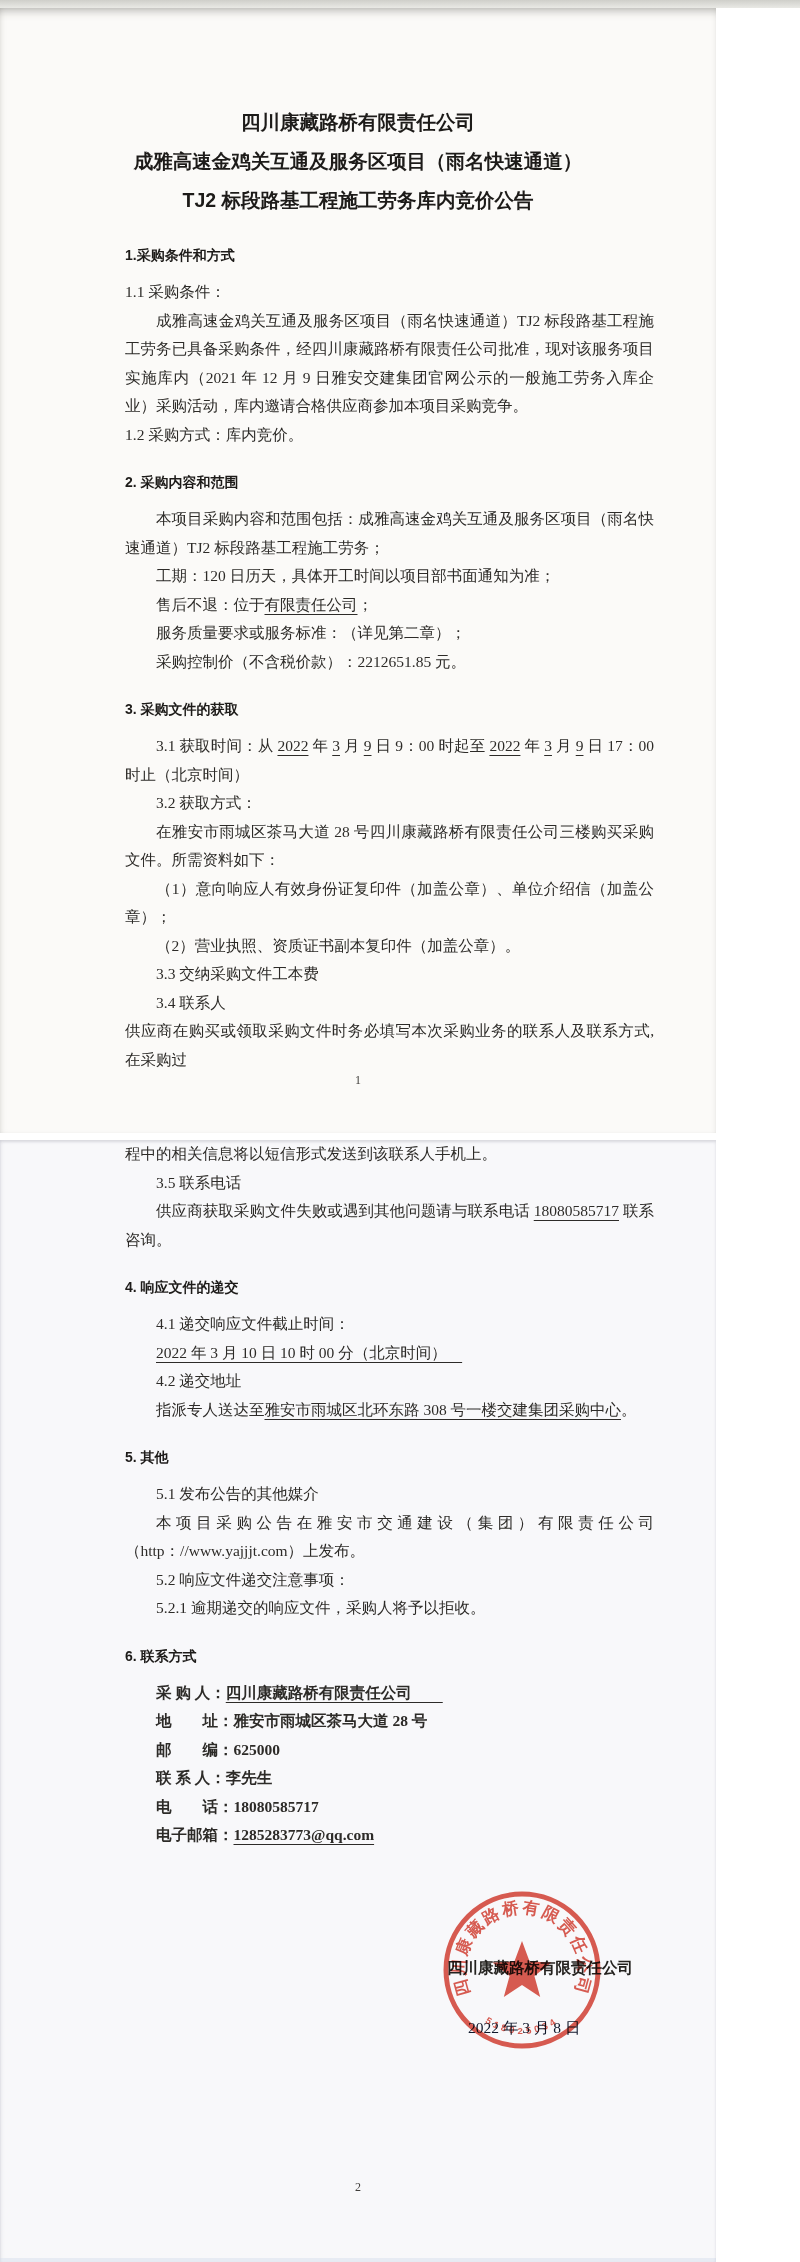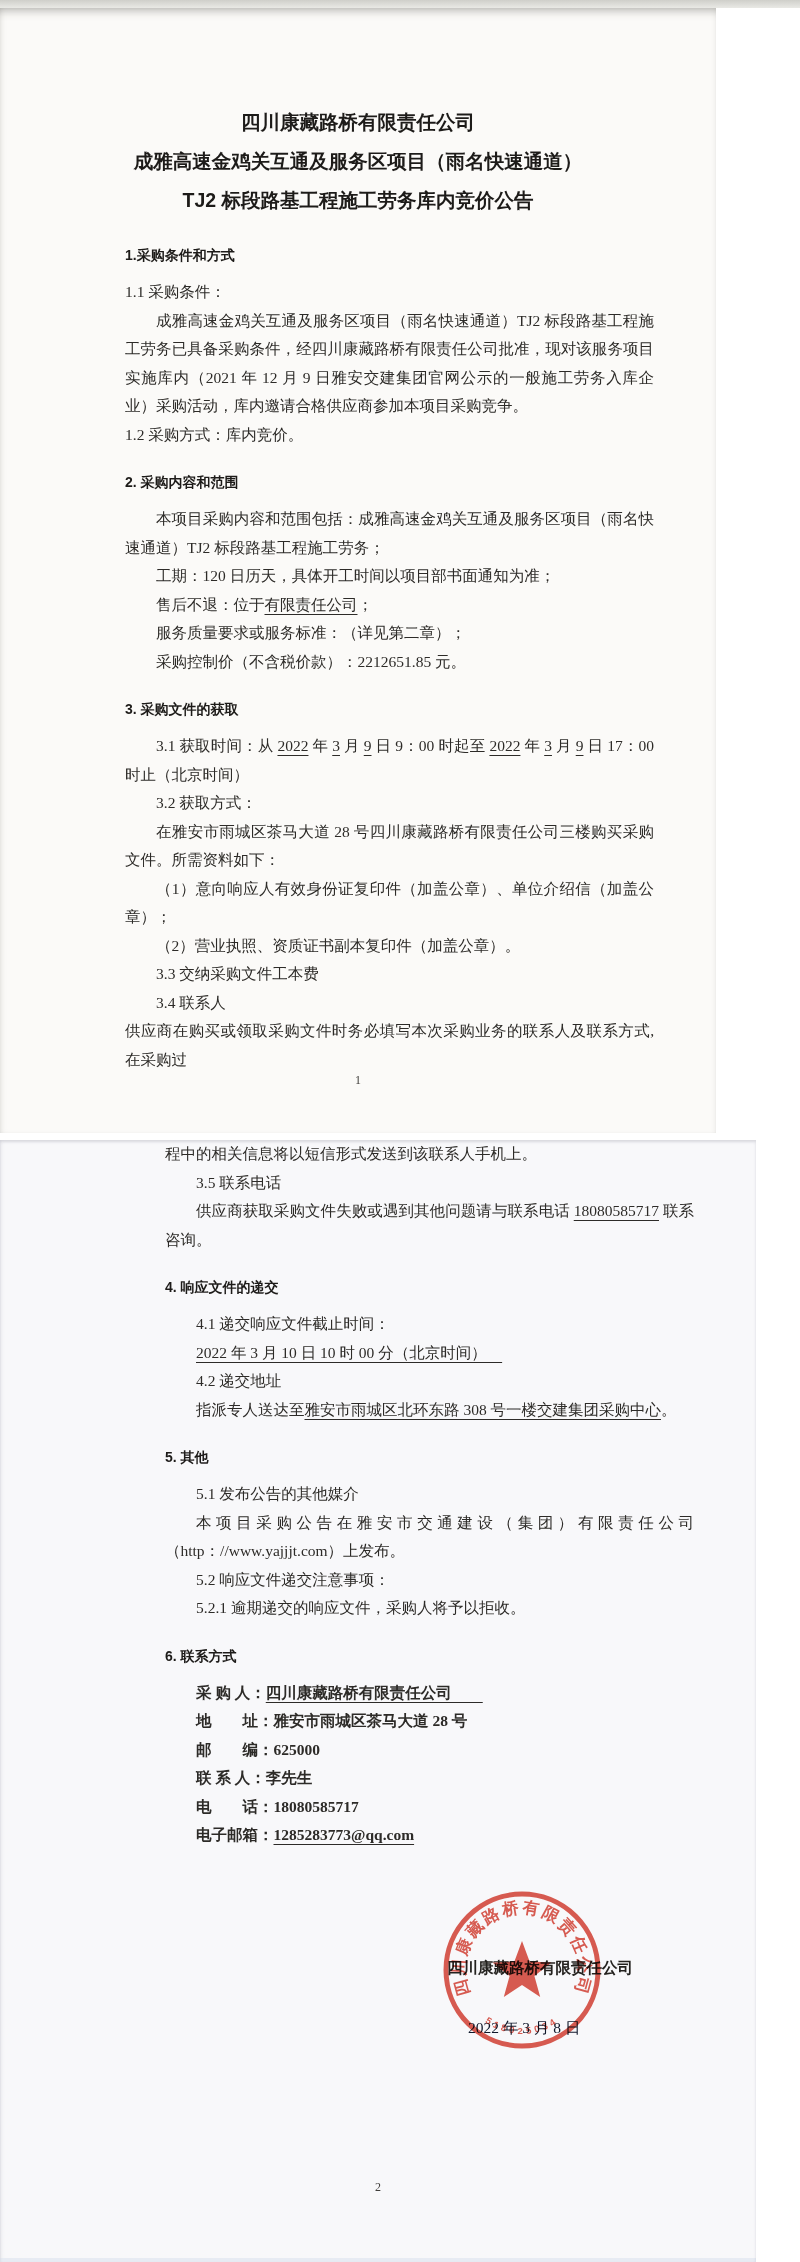--- a/index.html
+++ b/index.html
@@ -8,21 +8,21 @@
   body::before{content:"";position:absolute;left:0;top:0;width:800px;height:8px;
        background:linear-gradient(#cfcfca,#e9e9e5);}
   .page{position:absolute;left:0;width:716px;overflow:hidden;}
   .page1{top:8px;height:1125px;background:#fbfaf8;
        box-shadow:inset 0 12px 9px -9px rgba(110,110,104,.45),
                   inset 4px 0 7px -5px rgba(110,110,104,.35),
                   inset -3px 0 6px -5px rgba(110,110,104,.3);}
   .page2{top:1140px;height:1122px;background:#f8f8fa;
        box-shadow:inset 0 2px 3px rgba(140,140,155,.28),
                   inset 0 -4px 0 #e7ebf3,
-                  inset 3px 0 6px -5px rgba(120,120,135,.3);padding-left:40px;}
+                  inset 3px 0 6px -5px rgba(120,120,135,.3);}
   .titles{padding-top:95px;margin-bottom:22px;text-align:center;
        font-family:"Liberation Sans",sans-serif;font-weight:bold;
        font-size:19.5px;color:#1d1b19;}
   .tl{line-height:39px;}
   .content{margin:0 62px 0 125px;text-align:justify;font-size:15.5px;}
   .ln{line-height:28.5px;}
   .ln.h1{font-family:"Liberation Sans",sans-serif;font-weight:bold;font-size:14px;
        line-height:26px;margin:20px 0 10px;color:#1d1b19;text-align:left;}
   .ln.pi{text-indent:2em;}
   .ln.ct{font-weight:bold;}

